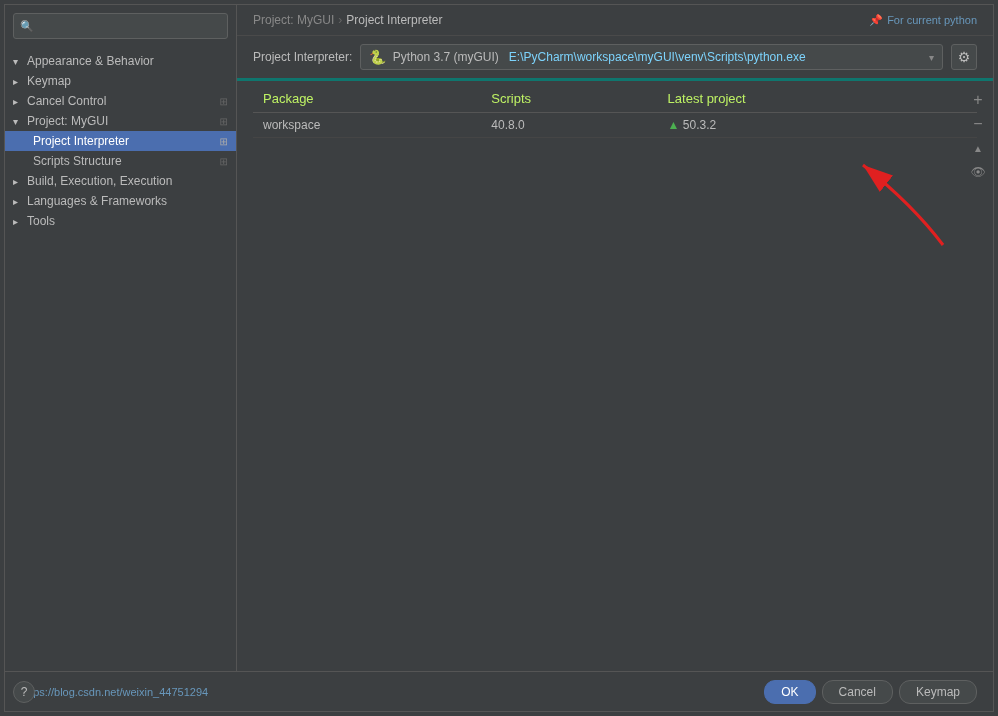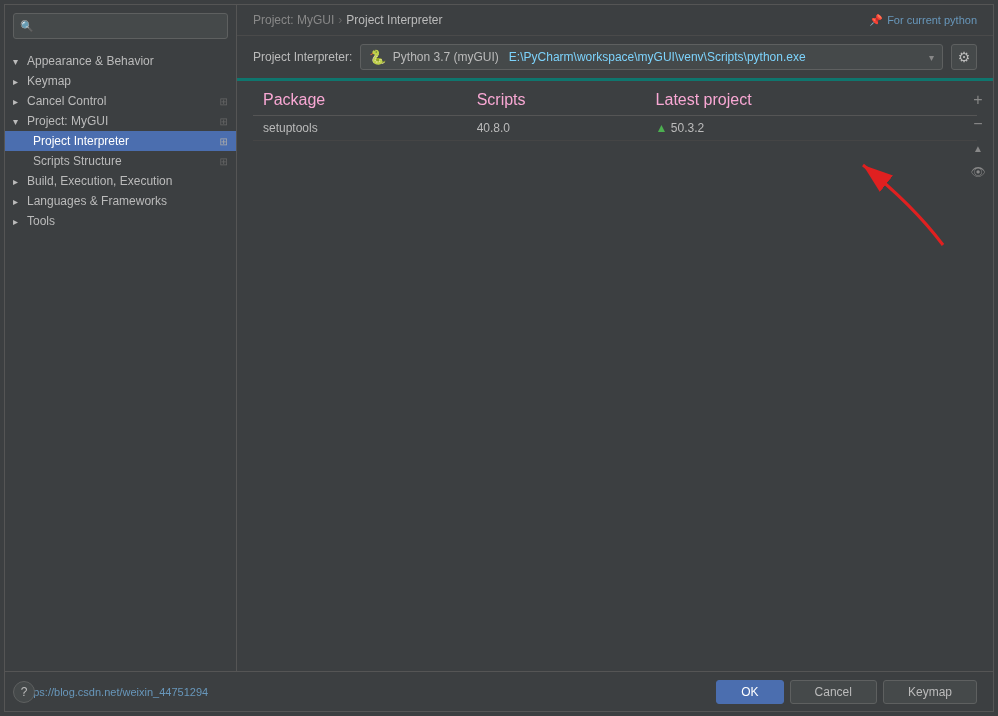--- a/index.html
+++ b/index.html
@@ -250,23 +250,23 @@
     }
 
     .packages-table thead tr {
       background: #3c3f41;
       border-bottom: 1px solid #555;
     }
 
     .packages-table th {
       text-align: left;
       padding: 6px 10px;
-      color: #f9a8d4;
+      color: #bef264;
       font-weight: 500;
-      font-size: 16px;
+      font-size: 13px;
     }
 
     .packages-table td {
       padding: 5px 10px;
       color: #bbbbbb;
       border-bottom: 1px solid #454545;
       font-size: 12px;
     }
 
     
@@ -307,22 +307,22 @@
       background: #3c3f41;
     }
 
     .status-url {
       margin-right: auto;
       font-size: 11px;
       color: #6897bb;
     }
 
     .btn {
-      padding: 4px 24px;
-      border-radius: 3px;
+      padding: 4px 16px;
+      border-radius: 11px;
       cursor: pointer;
       font-size: 12px;
       border: 1px solid #5e6060;
       background: #45494a;
       color: #bbbbbb;
     }
 
     .btn.primary {
       background: #4b6eaf;
       border-color: #4b6eaf;
@@ -456,21 +456,21 @@
             <thead>
               <tr>
                 <th>Package</th>
                 <th>Scripts</th>
                 <th>Latest project</th>
                 <th style="width:30px;"></th>
               </tr>
             </thead>
             <tbody>
               <tr>
-                <td>setuptools</td>
+                <td>workspace</td>
                 <td>40.8.0</td>
                 <td>
                   <span style="color:#4CAF50;">▲</span>
                   <span>50.3.2</span>
                 </td>
                 <td></td>
               </tr>
             </tbody>
           </table>
         </div>

